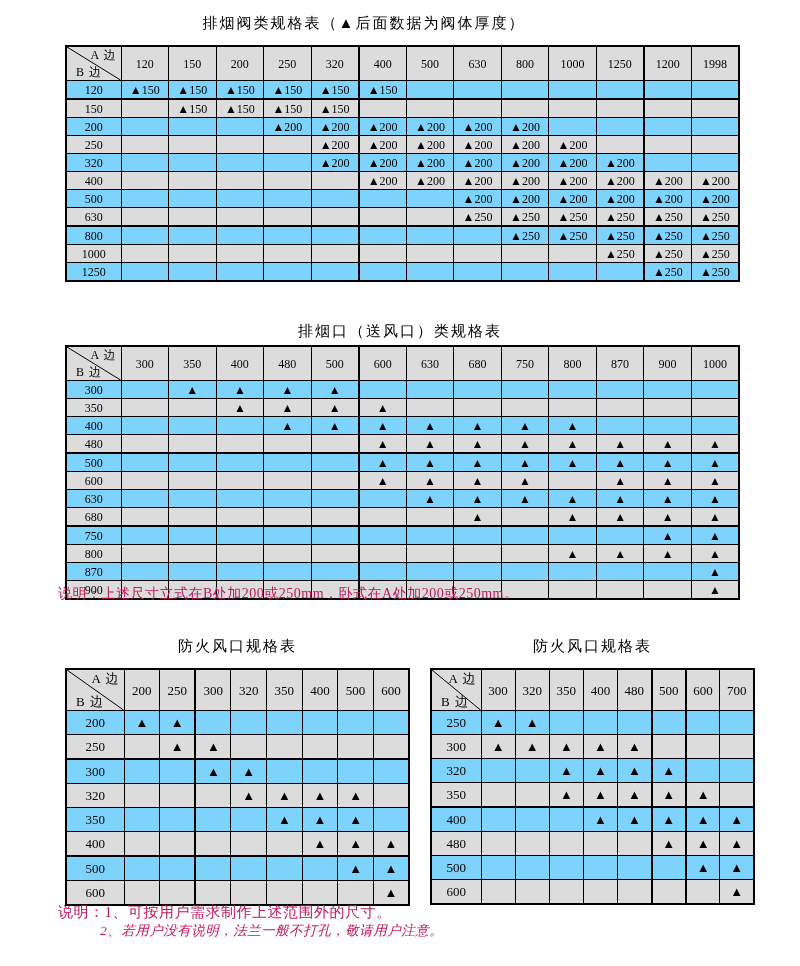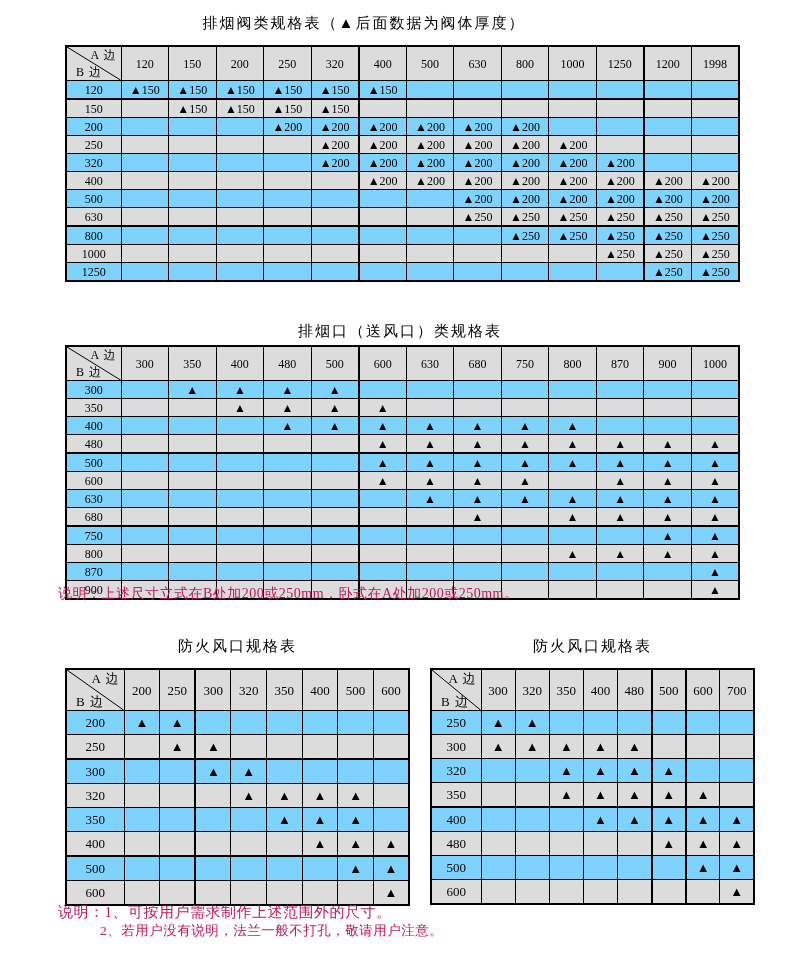--- a/index.html
+++ b/index.html
@@ -755,15 +755,15 @@
           <td></td>
           <td class="thick-r"></td>
           <td class="thick-r"></td>
           <td></td>
           <td class="tri">▲</td>
         </tr>
       </tbody>
     </table>
 
   <div class="note" style="left:58px;top:903px;font-size:15px;">说明：1、可按用户需求制作上述范围外的尺寸。</div>
-  <div class="note" style="left:100px;top:922px;font-size:13.5px;">2、若用户没有说明，法兰一般不打孔，敬请用户注意。</div>
+  <div class="note" style="left:100px;top:922px;font-size:13.5px;font-style:italic;">2、若用户没有说明，法兰一般不打孔，敬请用户注意。</div>
 
 </div>
 
 </body></html>

